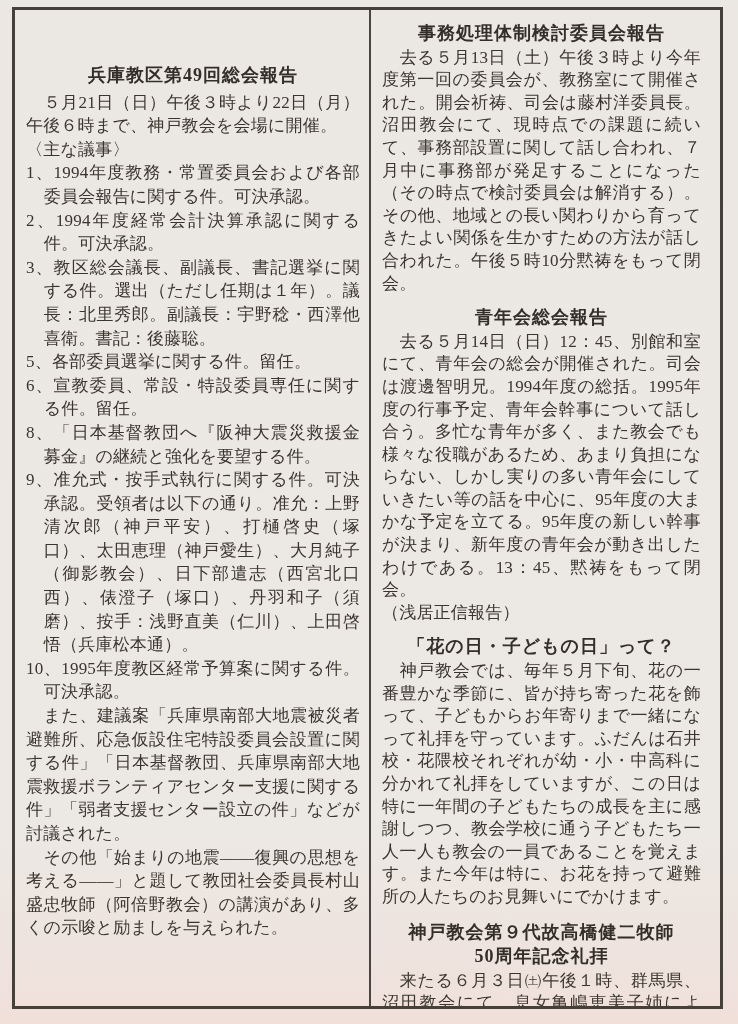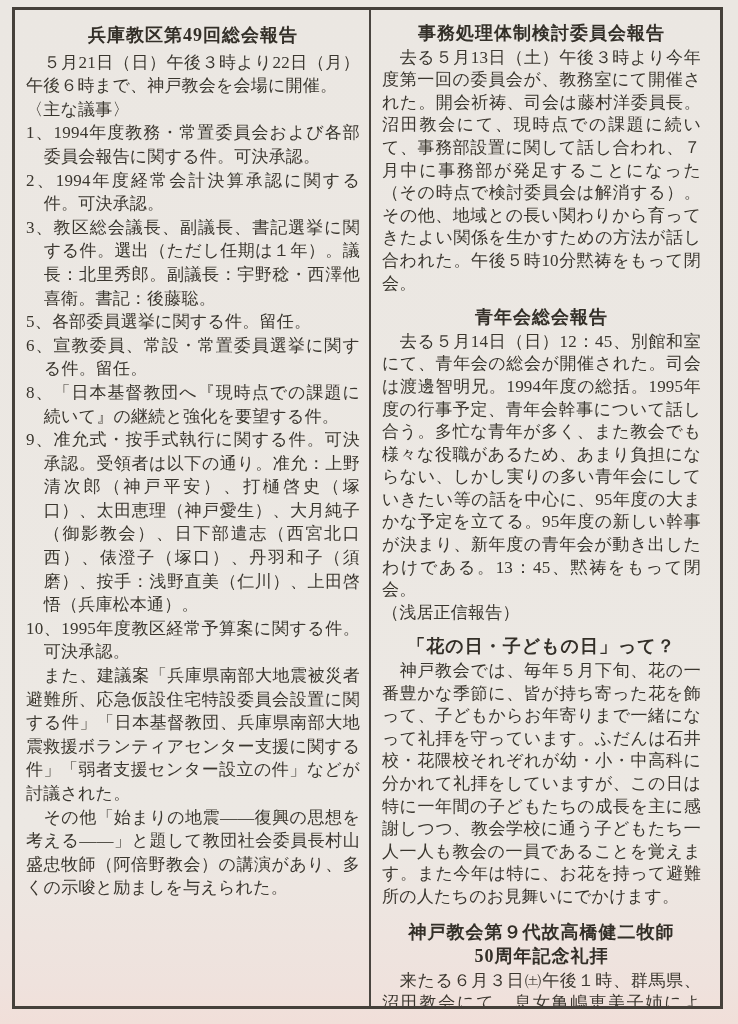--- a/index.html
+++ b/index.html
@@ -46,21 +46,21 @@
     line-height: 22.6px;
     letter-spacing: 0.2px;
   }
   .heading {
     text-align: center;
     font-weight: bold;
     font-size: 18px;
     letter-spacing: 1px;
     color: #332f28;
   }
-  .col-left .heading { margin-bottom: 3px; }
+  .col-left .heading { margin-bottom: 3px; margin-top: 40px; }
   .para { margin: 0; }
   .agenda { margin: 0; }
   .agenda-item {
     padding-left: 1.05em;
     text-indent: -1.05em;
   }
   .section { margin-top: 0; }
   .section + .section { margin-top: 11px; }
   .section .heading { margin-bottom: 2px; }
   .heading-2line { line-height: 24px; font-family: Liberation Serif, serif; }
@@ -77,22 +77,22 @@
   <div class="col col-left">
     <div class="heading">兵庫教区第49回総会報告</div>
     <p class="para">　５月21日（日）午後３時より22日（月）午後６時まで、神戸教会を会場に開催。</p>
     <div class="para">〈主な議事〉</div>
 
     <div class="agenda">
       <div class="agenda-item"><span>1、</span><span>1994年度教務・常置委員会および各部委員会報告に関する件。可決承認。</span></div>
       <div class="agenda-item"><span>2、</span><span>1994年度経常会計決算承認に関する件。可決承認。</span></div>
       <div class="agenda-item"><span>3、</span><span>教区総会議長、副議長、書記選挙に関する件。選出（ただし任期は１年）。議長：北里秀郎。副議長：宇野稔・西澤他喜衛。書記：後藤聡。</span></div>
       <div class="agenda-item"><span>5、</span><span>各部委員選挙に関する件。留任。</span></div>
-      <div class="agenda-item"><span>6、</span><span>宣教委員、常設・常置委員選挙に関する件。留任。</span></div>
-      <div class="agenda-item"><span>8、</span><span>「日本基督教団へ『現時点での課題に続いて』の継続と強化を要望する件。</span></div>
+      <div class="agenda-item"><span>6、</span><span>宣教委員、常設・特設委員専任に関する件。留任。</span></div>
+      <div class="agenda-item"><span>8、</span><span>「日本基督教団へ『阪神大震災救援金募金』の継続と強化を要望する件。</span></div>
       <div class="agenda-item"><span>9、</span><span>准允式・按手式執行に関する件。可決承認。受領者は以下の通り。准允：上野清次郎（神戸平安）、打樋啓史（塚口）、太田恵理（神戸愛生）、大月純子（御影教会）、日下部遣志（西宮北口西）、俵澄子（塚口）、丹羽和子（須磨）、按手：浅野直美（仁川）、上田啓悟（兵庫松本通）。</span></div>
       <div class="agenda-item"><span>10、</span><span>1995年度教区経常予算案に関する件。可決承認。</span></div>
     </div>
 
     <p class="para">　また、建議案「兵庫県南部大地震被災者避難所、応急仮設住宅特設委員会設置に関する件」「日本基督教団、兵庫県南部大地震救援ボランティアセンター支援に関する件」「弱者支援センター設立の件」などが討議された。</p>
     <p class="para">　その他「始まりの地震――復興の思想を考える――」と題して教団社会委員長村山盛忠牧師（阿倍野教会）の講演があり、多くの示唆と励ましを与えられた。</p>
   </div>
 
   <div class="col col-right">
 

